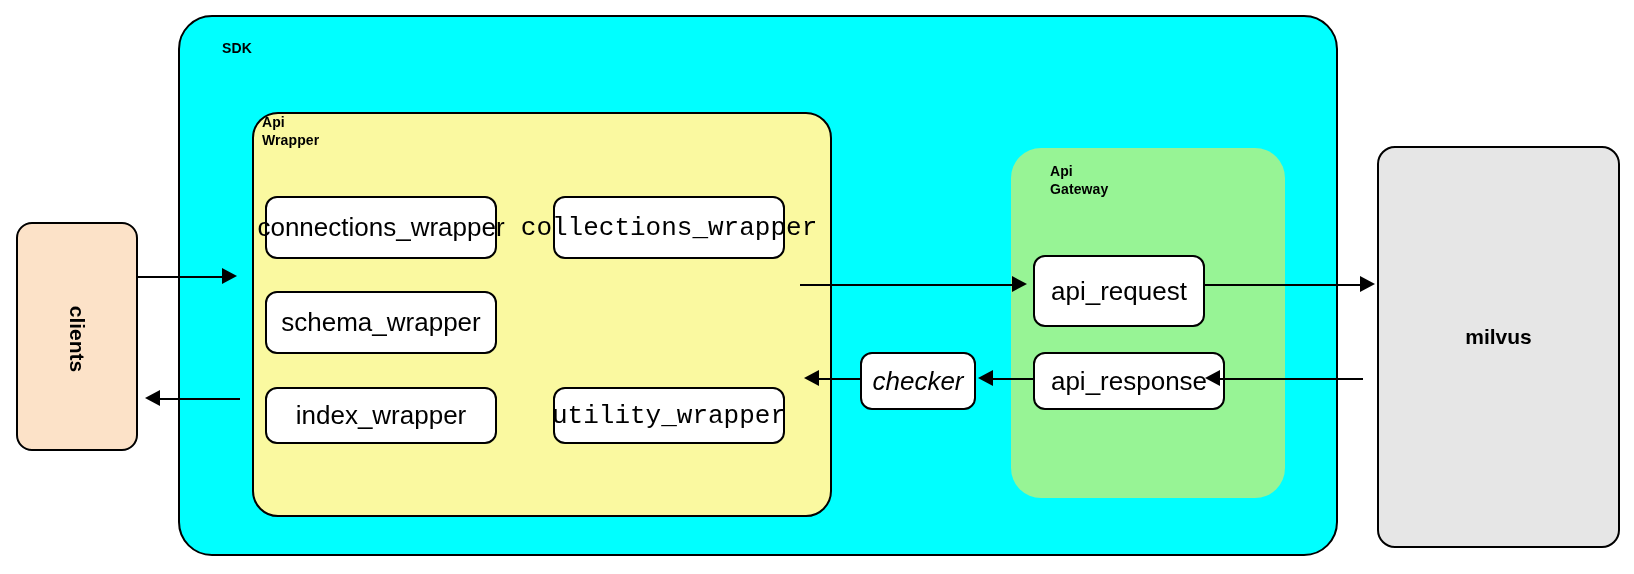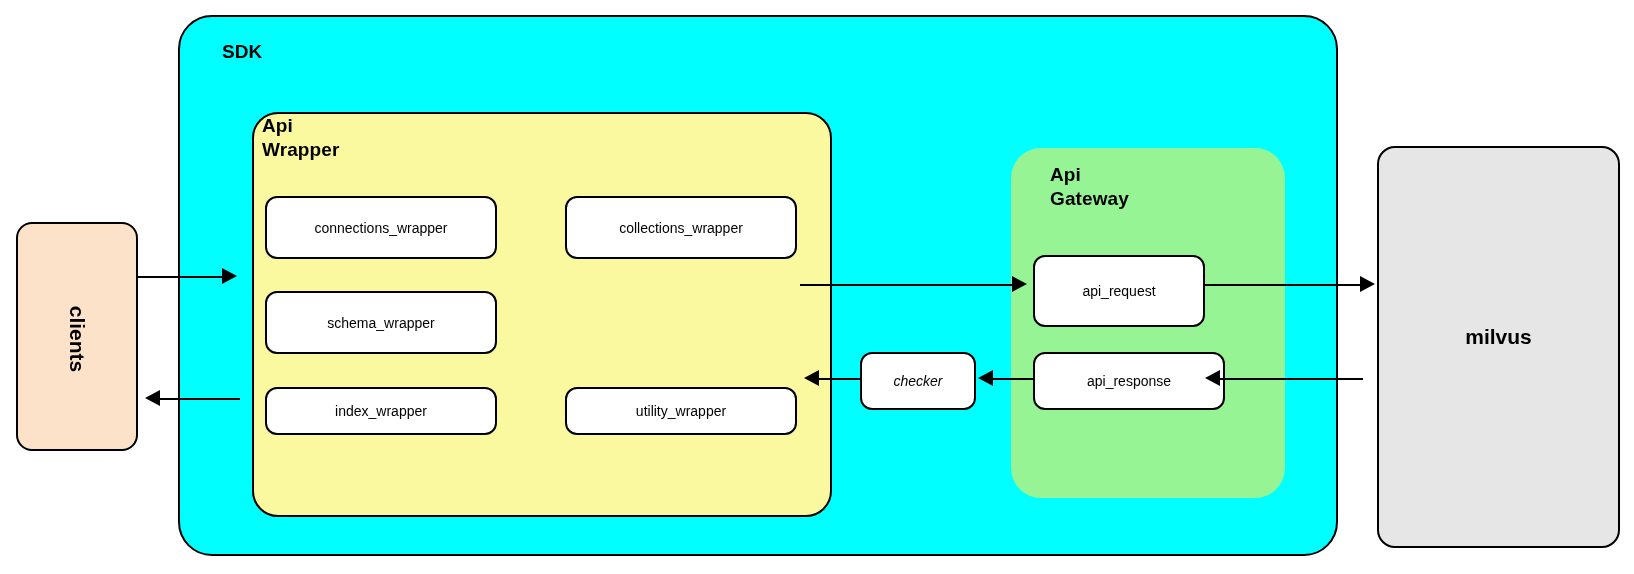--- a/index.html
+++ b/index.html
@@ -67,50 +67,50 @@
     width: 122px;
     height: 229px;
     background: #FCE2C8;
     border-radius: 16px;
   }
 
   
   .container-title {
     position: absolute;
     font-weight: bold;
-    font-size: 19px;
+    font-size: 14px;
     color: #000000;
     line-height: 1.25;
     white-space: pre-line;
     letter-spacing: 0.1px;
   }
   .title-sdk   { left: 222px; top: 40px; }
   .title-wrap  { left: 262px; top: 114px; }
   .title-gate  { left: 1050px; top: 163px; }
 
   
   .node {
     position: absolute;
     box-sizing: border-box;
     background: #FFFFFF;
     border: 2px solid #000000;
     border-radius: 12px;
     display: flex;
     align-items: center;
     justify-content: center;
-    font-size: 14px;
+    font-size: 26px;
     color: #000000;
     text-align: center;
   }
 
   .w-col1 { left: 265px; width: 232px; }
-  .w-col2 { left: 565px; width: 232px; }
+  .w-col2 { left: 553px; width: 232px; font-family: Liberation Mono, monospace; }
   .w-row1 { top: 196px; height: 63px; }
   .w-row2 { top: 291px; height: 63px; }
-  .w-row3 { top: 387px; height: 48px; }
+  .w-row3 { top: 387px; height: 57px; }
 
   .node-api-request  { left: 1033px; top: 255px; width: 172px; height: 72px; }
   .node-api-response { left: 1033px; top: 352px; width: 192px; height: 58px; }
   .node-checker      { left: 860px; top: 352px; width: 116px; height: 58px; font-style: italic; }
 
   
   .label-rotated {
     position: absolute;
     font-weight: bold;
     font-size: 21px;

